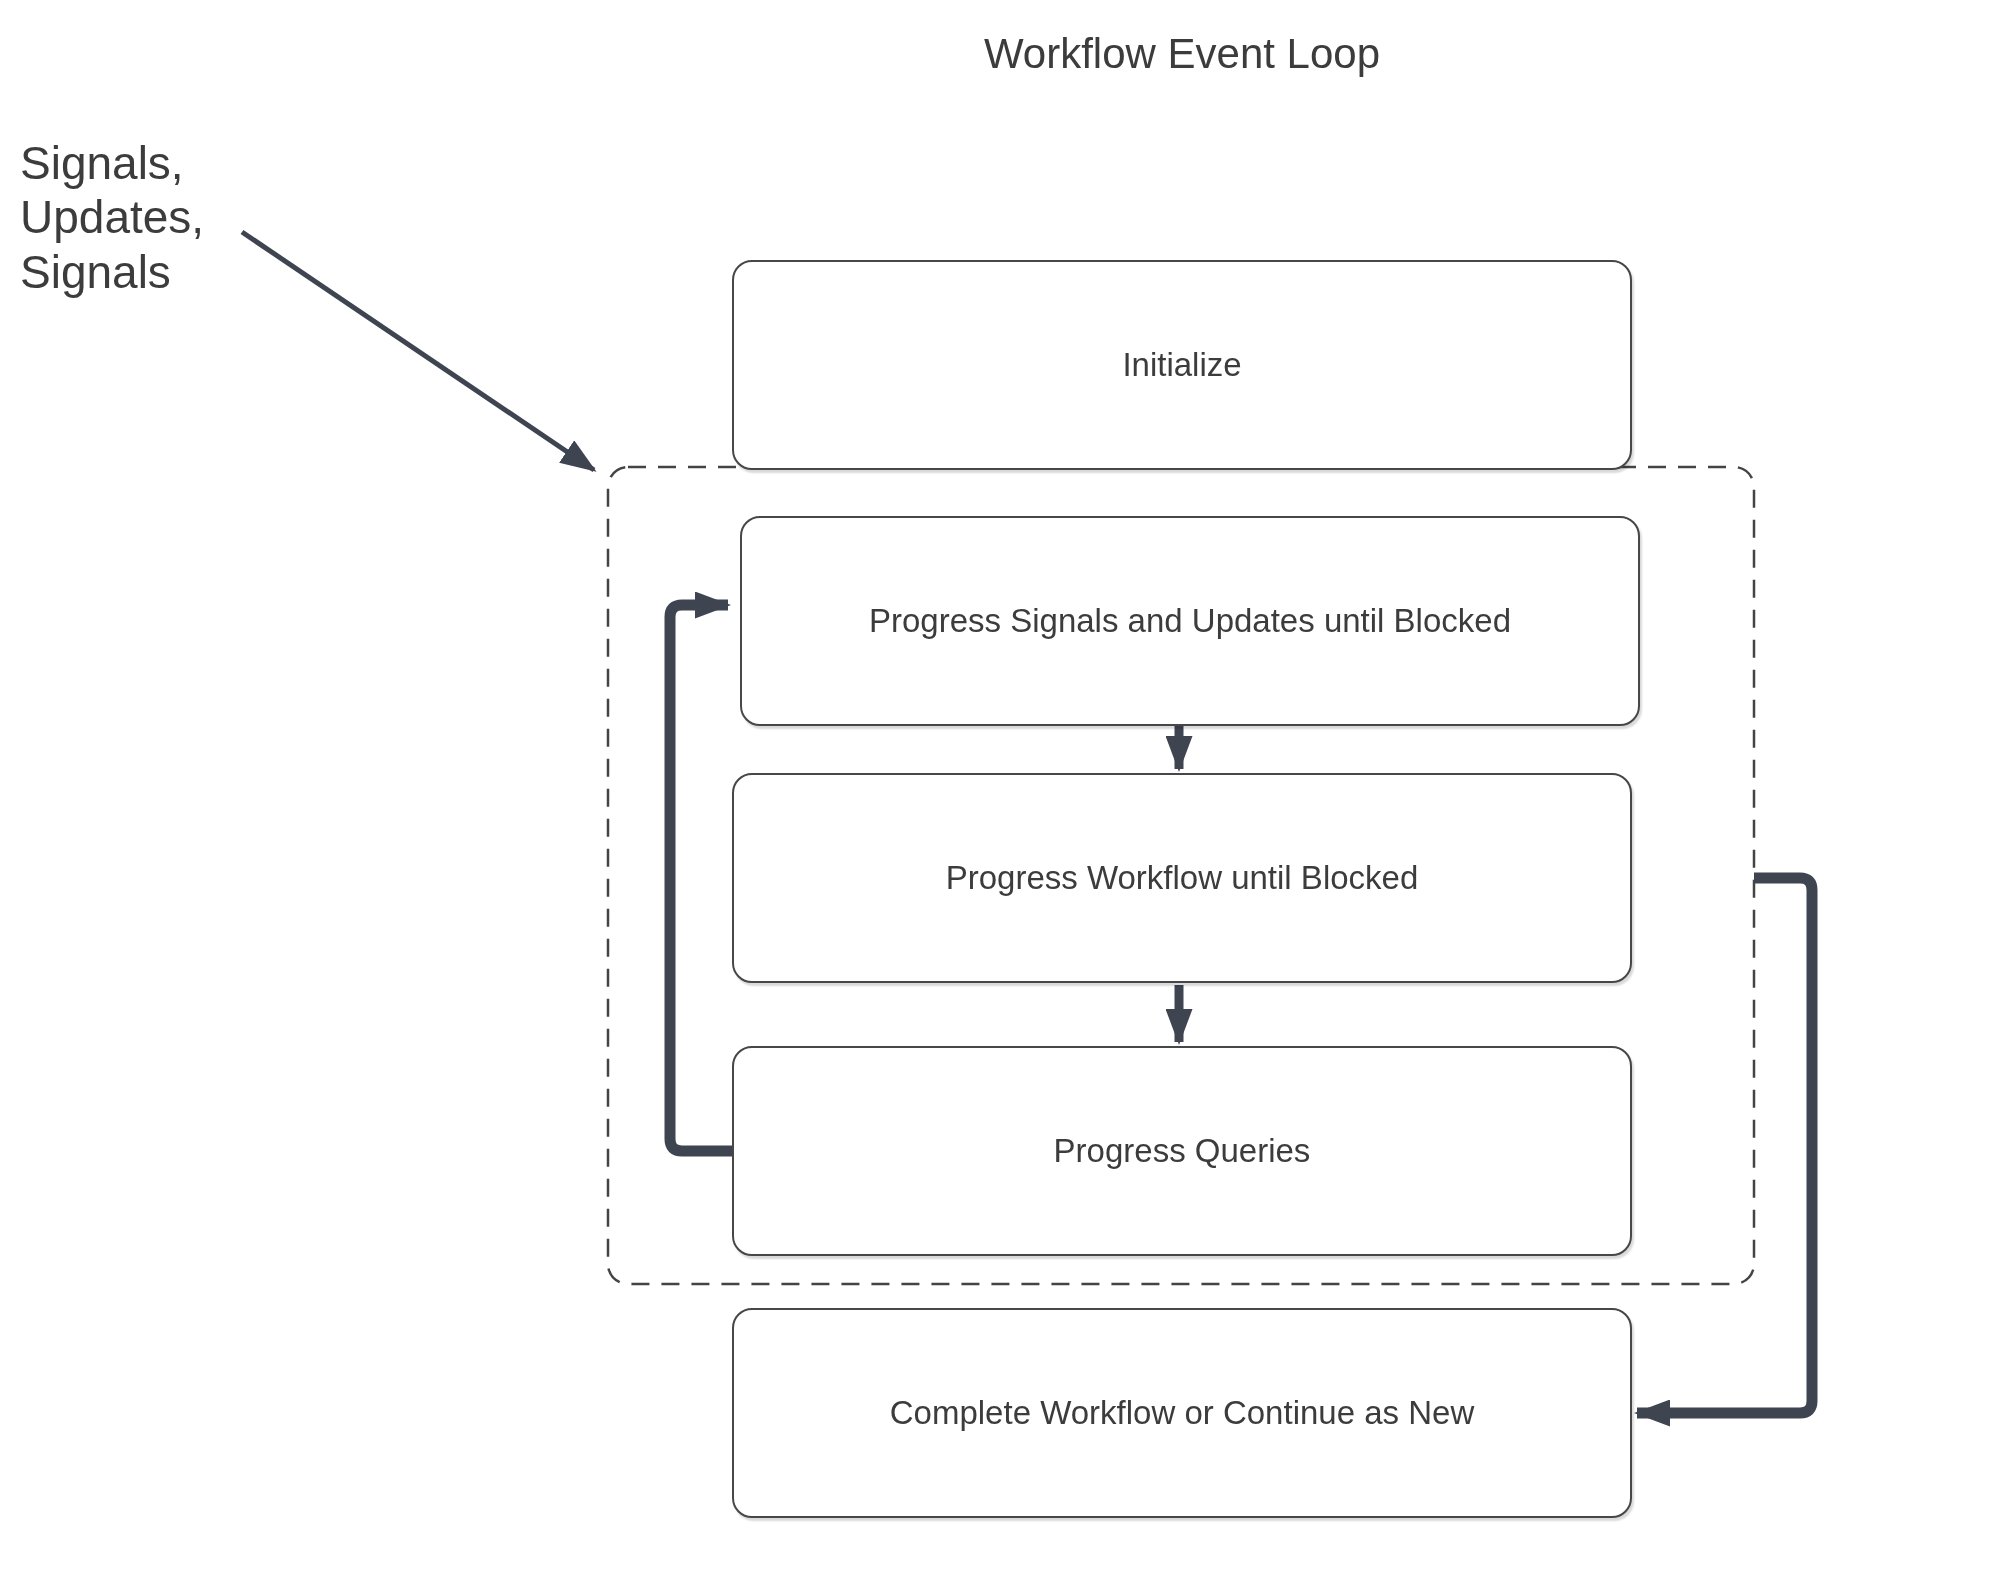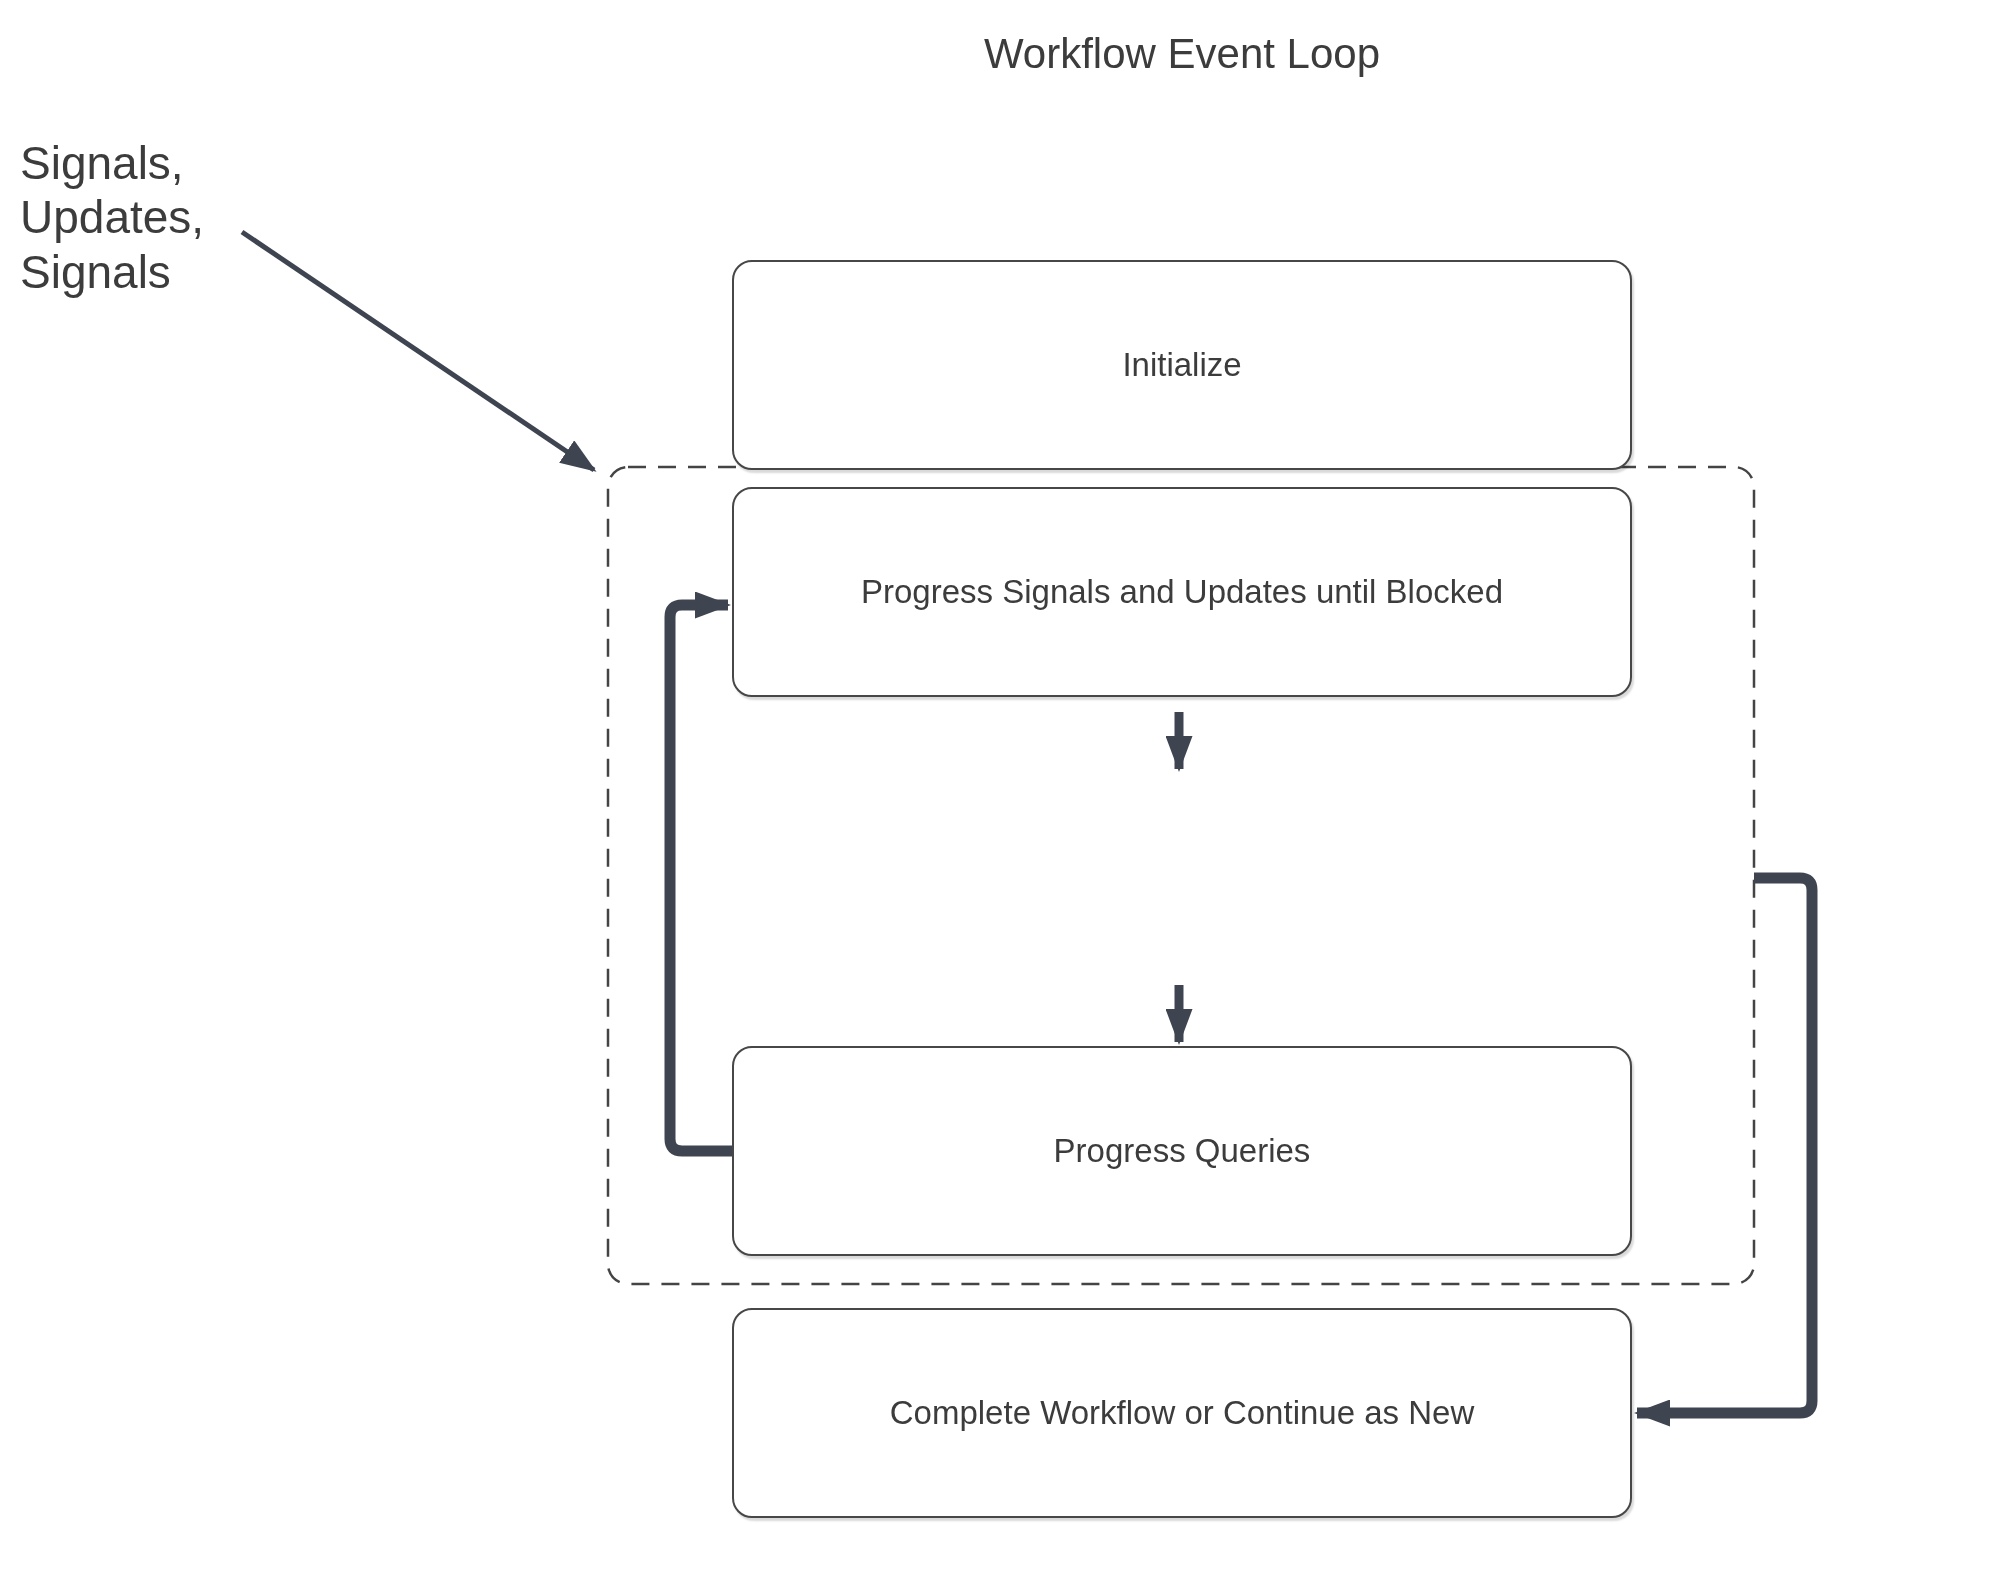--- a/index.html
+++ b/index.html
@@ -42,21 +42,21 @@
     border-radius: 20px;
     display: flex;
     align-items: center;
     justify-content: center;
     text-align: center;
     font-size: 33px;
     color: var(--text, #3c3c3c);
     box-shadow: 2px 3px 2px rgba(0,0,0,0.15);
   }
   .n-init { top: 228px; margin-top: 32px; }
-  .n-sig  { top: 487px; }
+  .n-sig  { top: 516px; margin-left: 8px; }
   .n-wf   { top: 773px; }
   .n-q    { top: 1046px; }
   .n-done { top: 1308px; }
   .title {
     position: absolute;
     left: 732px;
     top: 30px;
     width: 900px;
     text-align: center;
     font-size: 42px;
@@ -106,20 +106,23 @@
   </div>
 
   <div class="node n-init">
     <span>Initialize</span>
   </div>
 
   <div class="node n-sig">
     <span>Progress Signals and Updates until Blocked</span>
   </div>
 
+  <div class="node n-wf">
+    <span>Progress Workflow until Blocked</span>
+  </div>
 
   <div class="node n-q">
     <span>Progress Queries</span>
   </div>
 
   <div class="node n-done">
     <span>Complete Workflow or Continue as New</span>
   </div>
 
 </div>

